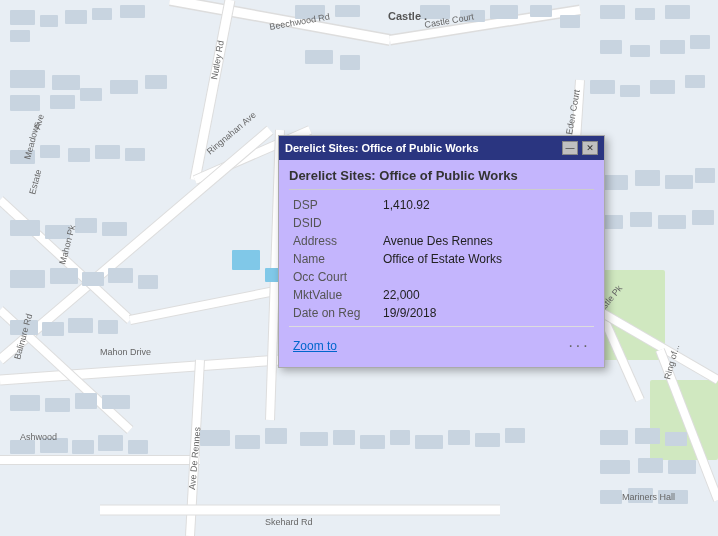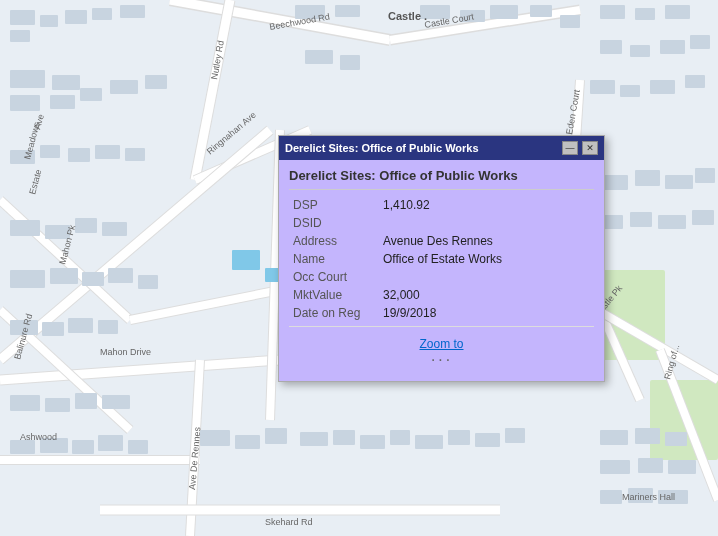--- a/index.html
+++ b/index.html
@@ -117,21 +117,20 @@
       border: none;
       border-top: 1px solid #ddd;
       margin: 4px 0;
     }
 
     .popup-footer {
       display: flex;
       align-items: center;
       justify-content: space-between;
       padding: 6px 4px 2px 4px;
-      flex-direction: column;
     }
 
     .zoom-link {
       color: #0066cc;
       text-decoration: underline;
       cursor: pointer;
       font-size: 12px;
       background: none;
       border: none;
     }
@@ -364,21 +363,21 @@
           <tr>
             <td>Name</td>
             <td>Office of Estate Works</td>
           </tr>
           <tr>
             <td>Occ Court</td>
             <td></td>
           </tr>
           <tr>
             <td>MktValue</td>
-            <td>32,000</td>
+            <td>22,000</td>
           </tr>
           <tr>
             <td>Date on Reg</td>
             <td>19/9/2018</td>
           </tr>
         </tbody>
     </table>
 
     <hr class="popup-divider">
 

